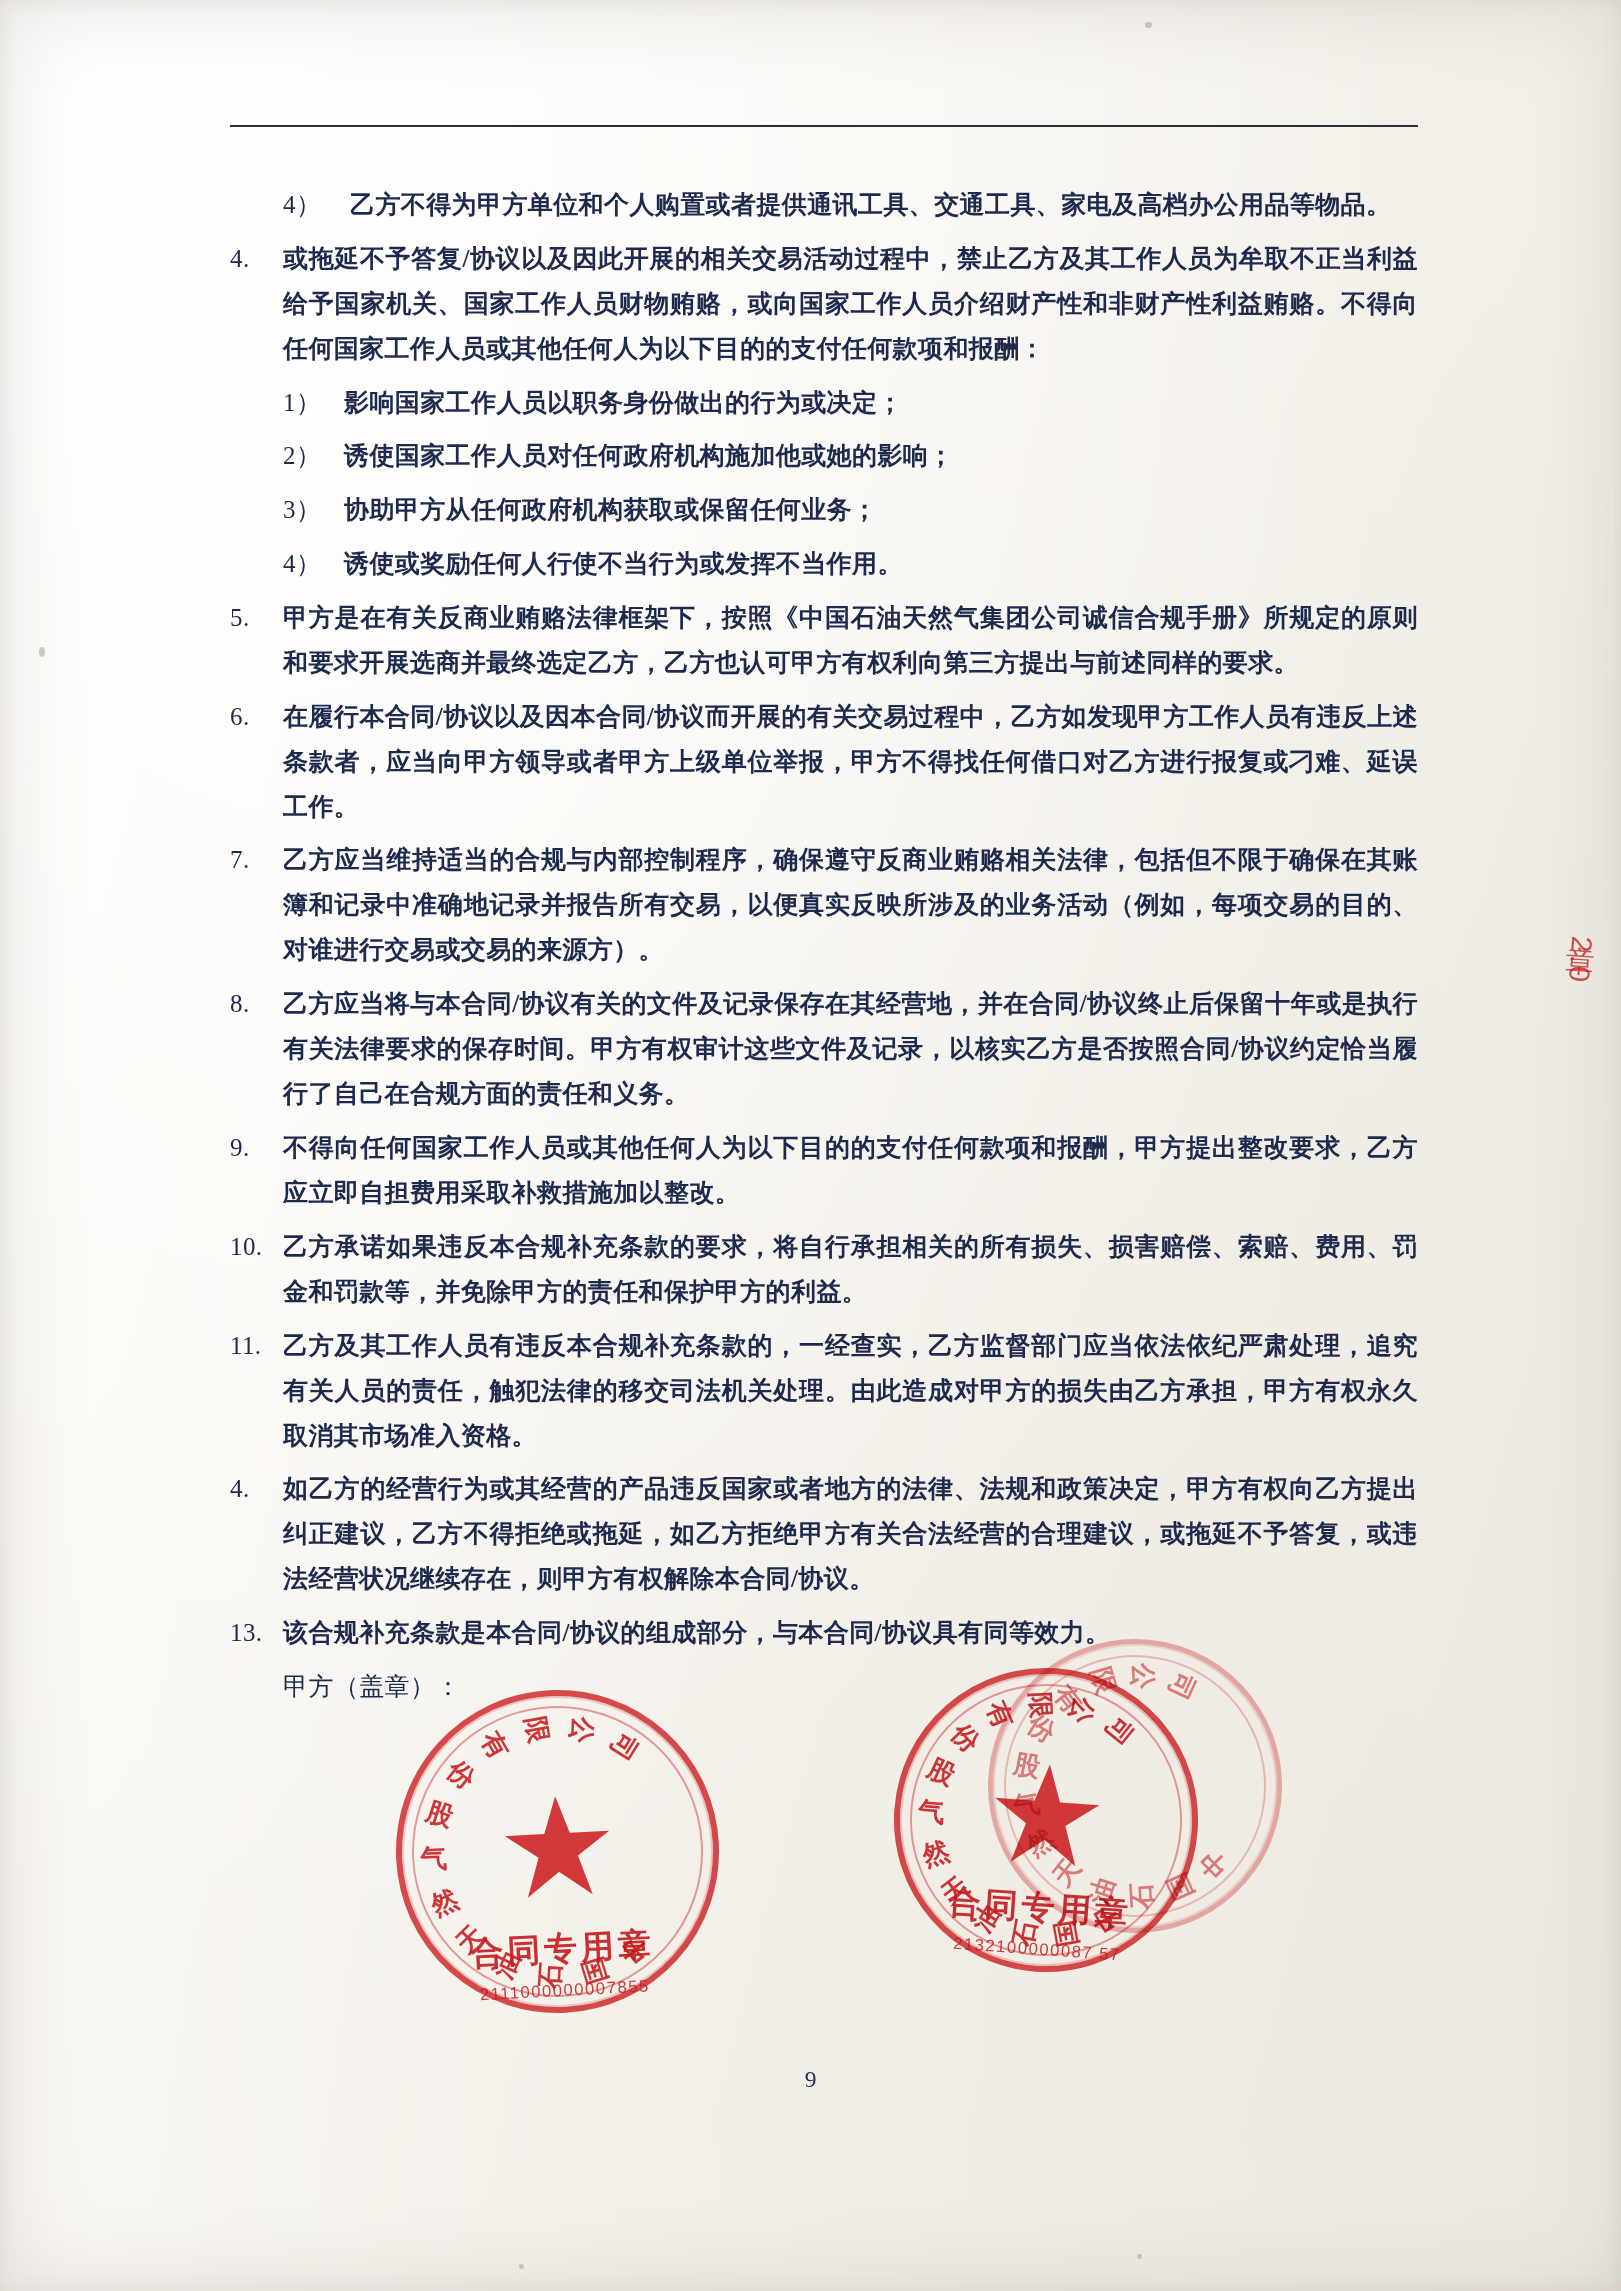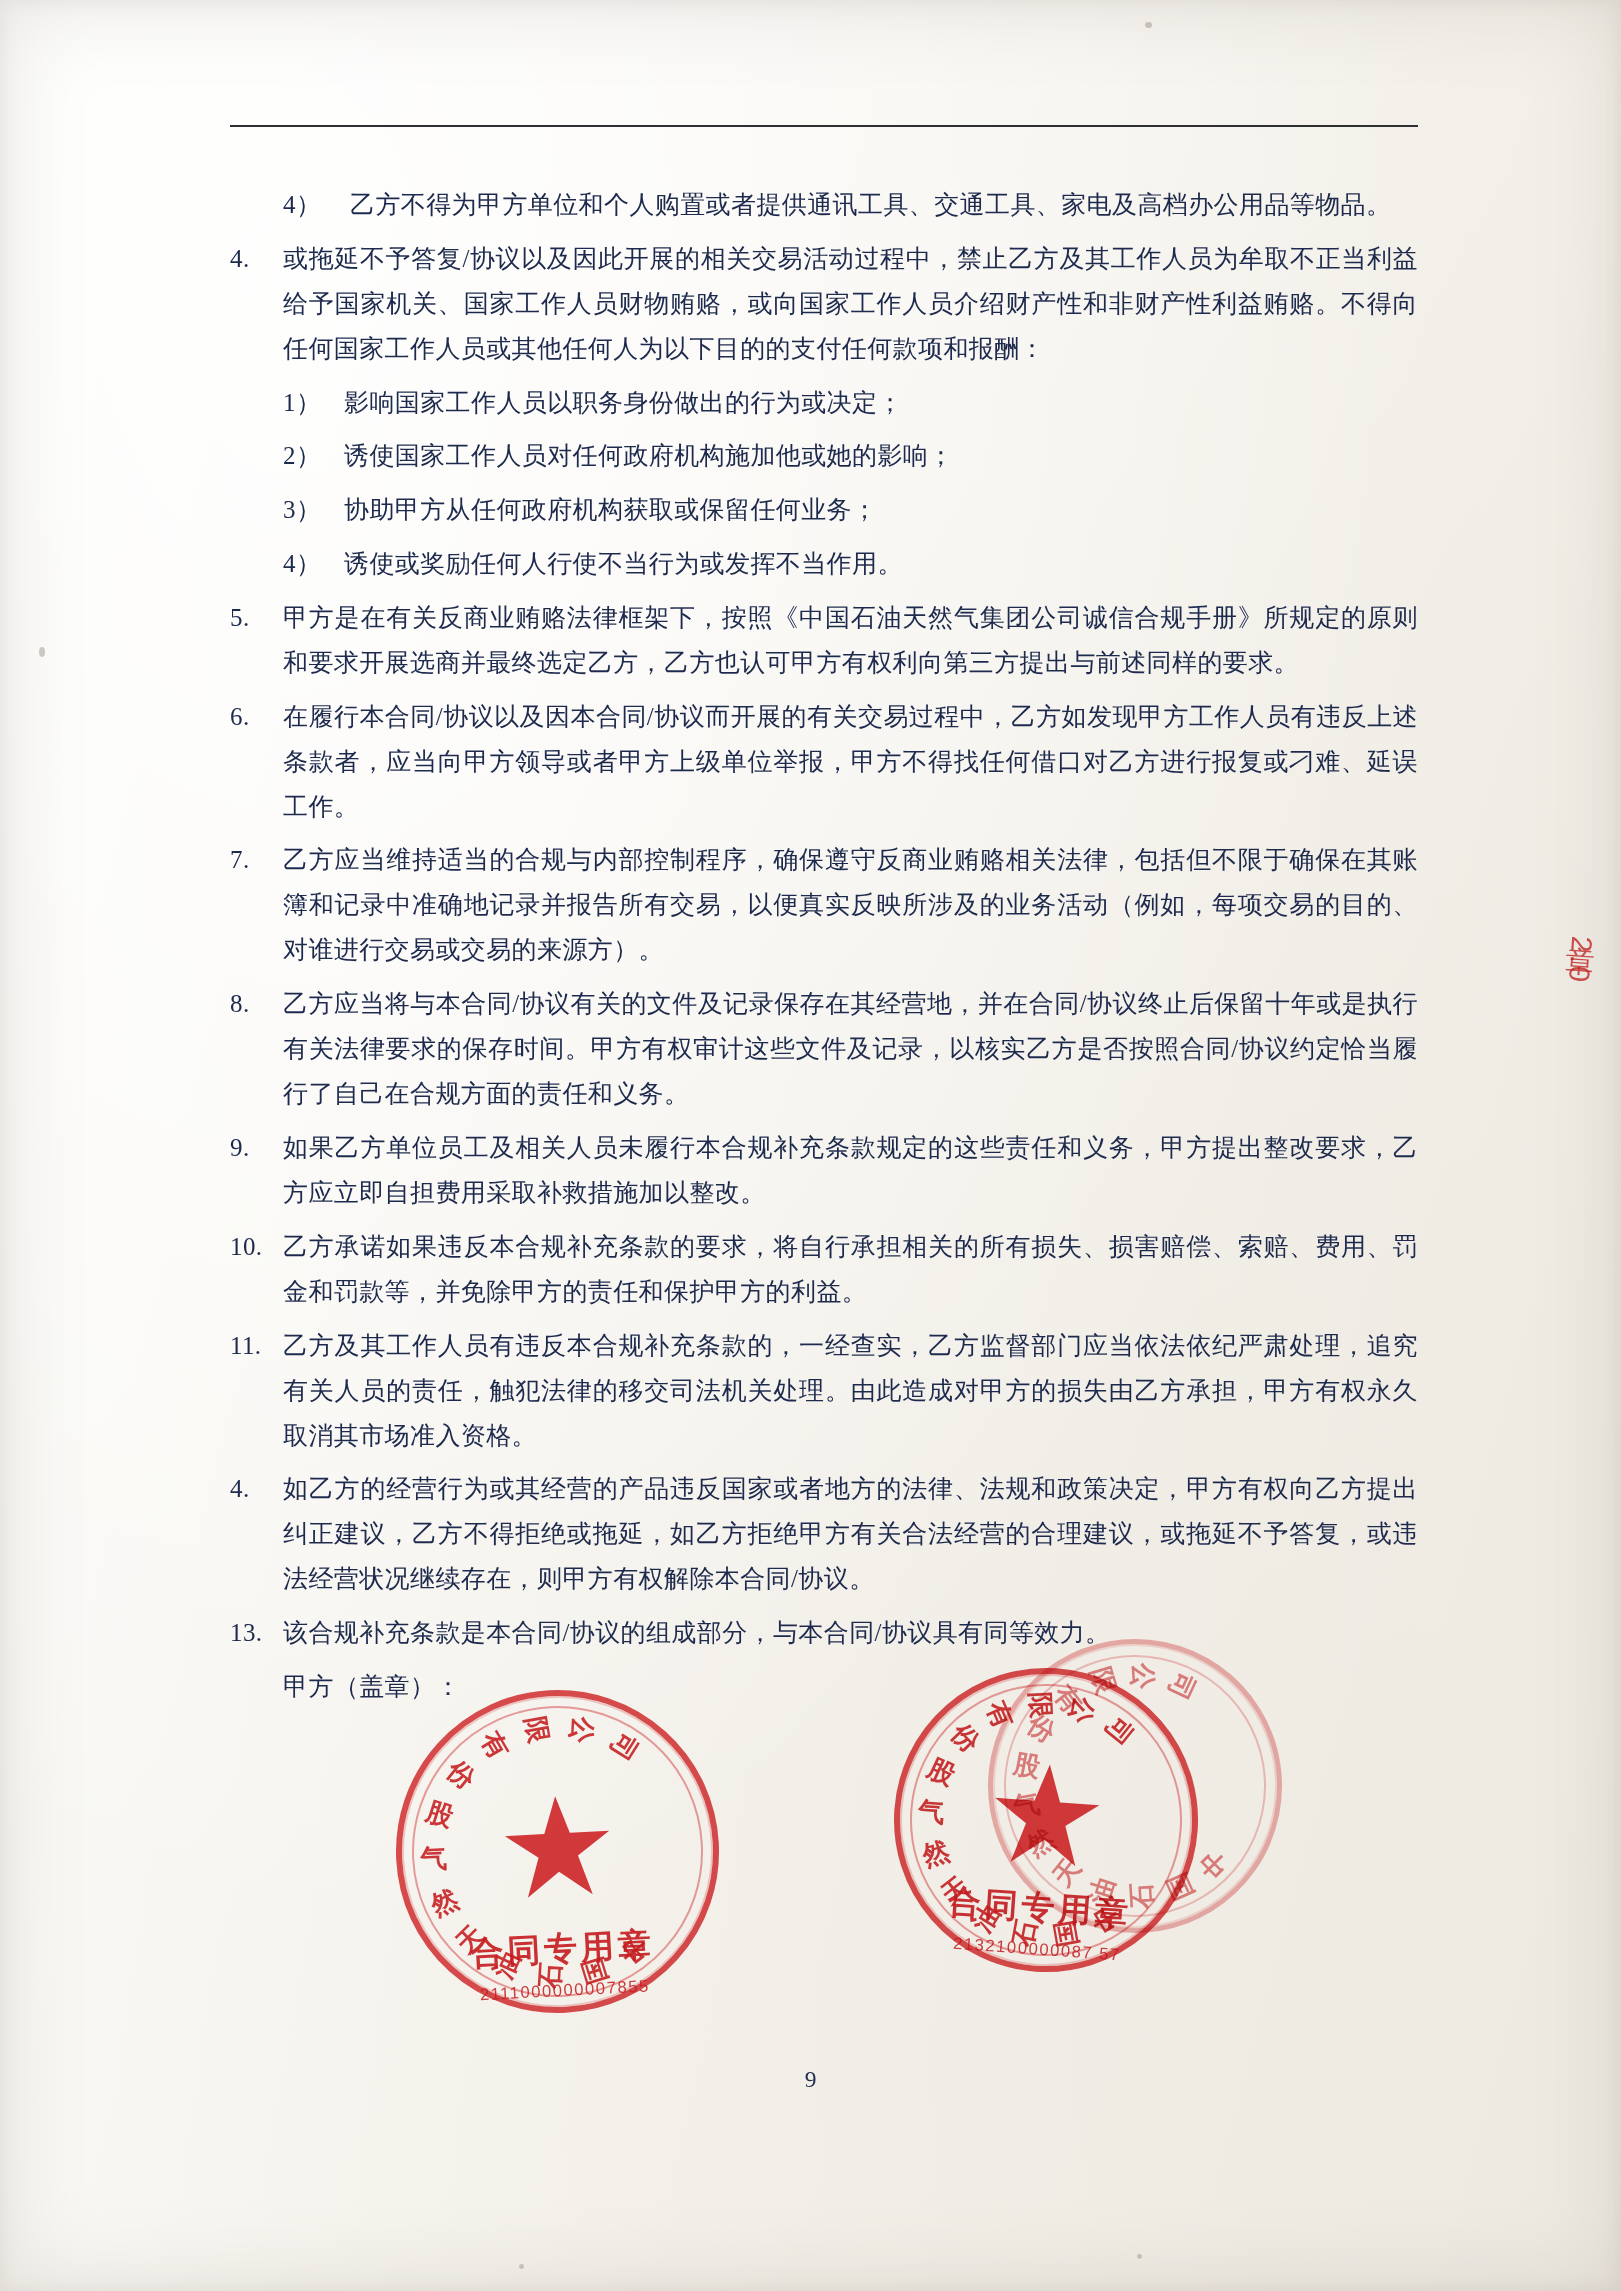--- a/index.html
+++ b/index.html
@@ -63,20 +63,21 @@
   .item .num {
     flex: 0 0 auto;
     width: 53px;
     text-align: left;
     color: #1d2a4d;
   }
   .item .txt {
     flex: 1 1 auto;
     text-align: justify;
     text-justify: inter-ideograph;
+    font-weight: bold;
   }
   .sub {
     margin-left: 53px;
   }
   .sub .num {
     width: 61px;
   }
   .sub-first .num {
     width: 67px;
   }
@@ -283,21 +284,21 @@
         <div class="txt">乙方应当维持适当的合规与内部控制程序，确保遵守反商业贿赂相关法律，包括但不限于确保在其账簿和记录中准确地记录并报告所有交易，以便真实反映所涉及的业务活动（例如，每项交易的目的、对谁进行交易或交易的来源方）。</div>
       </div>
 
       <div class="item">
         <div class="num">8.</div>
         <div class="txt">乙方应当将与本合同/协议有关的文件及记录保存在其经营地，并在合同/协议终止后保留十年或是执行有关法律要求的保存时间。甲方有权审计这些文件及记录，以核实乙方是否按照合同/协议约定恰当履行了自己在合规方面的责任和义务。</div>
       </div>
 
       <div class="item">
         <div class="num">9.</div>
-        <div class="txt">如果乙方单位员工及相关人员未履行本合规补充条款规定的这些责任和义务，甲方提出整改要求，乙方应立即自担费用采取补救措施加以整改。</div>
+        <div class="txt">不得向任何国家工作人员或其他任何人为以下目的的支付任何款项和报酬，甲方提出整改要求，乙方应立即自担费用采取补救措施加以整改。</div>
       </div>
 
       <div class="item">
         <div class="num">10.</div>
         <div class="txt">乙方承诺如果违反本合规补充条款的要求，将自行承担相关的所有损失、损害赔偿、索赔、费用、罚金和罚款等，并免除甲方的责任和保护甲方的利益。</div>
       </div>
 
       <div class="item">
         <div class="num">11.</div>
         <div class="txt">乙方及其工作人员有违反本合规补充条款的，一经查实，乙方监督部门应当依法依纪严肃处理，追究有关人员的责任，触犯法律的移交司法机关处理。由此造成对甲方的损失由乙方承担，甲方有权永久取消其市场准入资格。</div>

